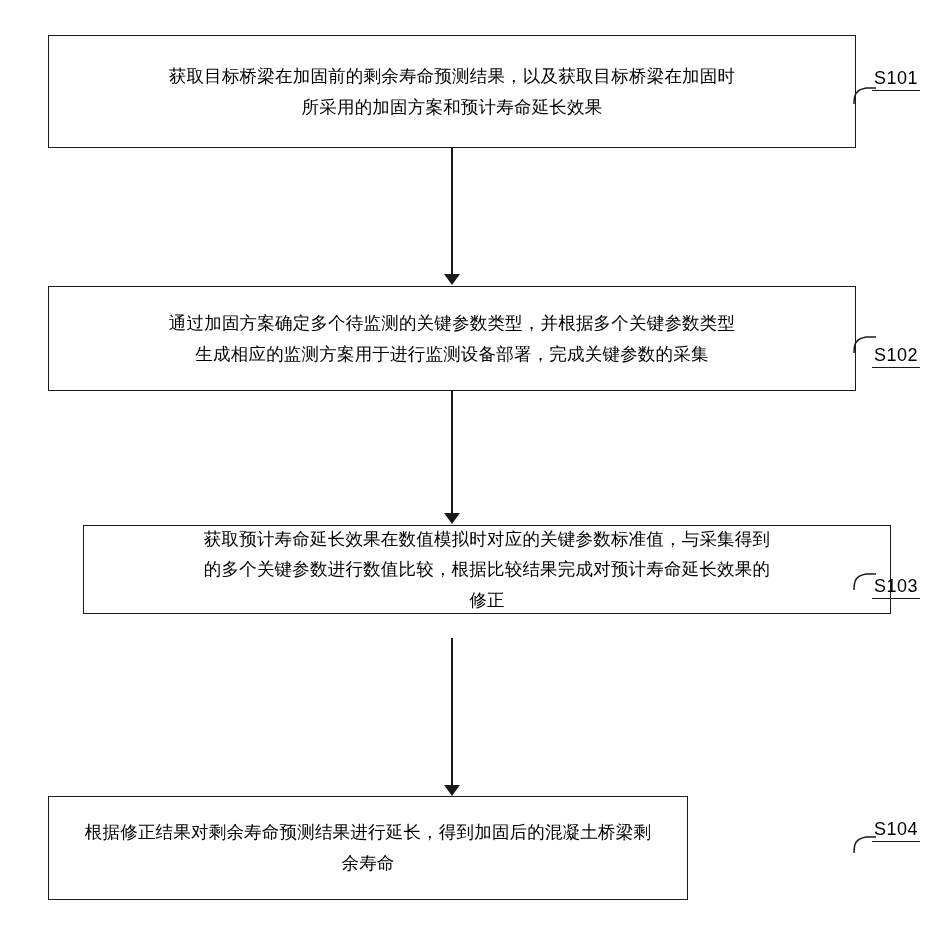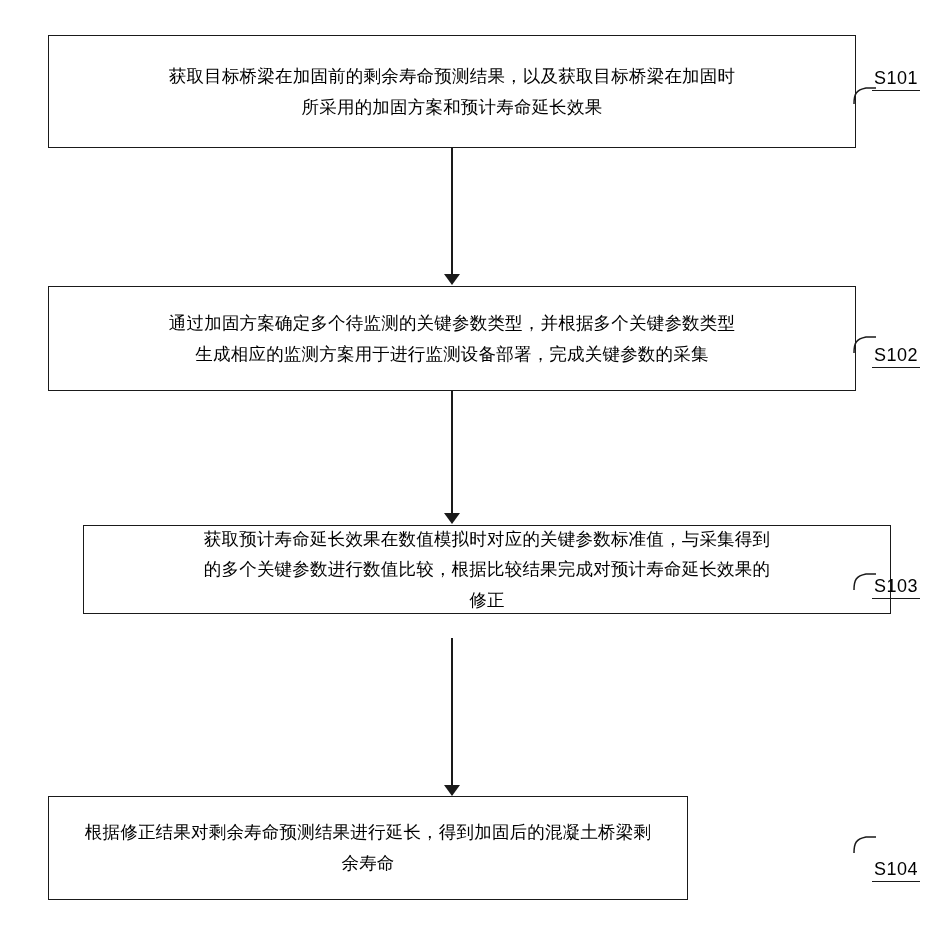--- a/index.html
+++ b/index.html
@@ -76,21 +76,21 @@
     white-space: nowrap;
   }
   .label .txt {
     display: inline-block;
     border-bottom: 1.5px solid #1a1a1a;
     padding: 0 2px 1px 2px;
   }
   .lbl1 { left: 872px; top: 68px; }
   .lbl2 { left: 872px; top: 317px; margin-top: 28px; }
   .lbl3 { left: 872px; top: 576px; }
-  .lbl4 { left: 872px; top: 859px; text-decoration: underline; }
+  .lbl4 { left: 872px; top: 819px; text-decoration: underline; }
 
   .leader {
     position: absolute;
     width: 26px;
     height: 40px;
   }
   .leader svg { display: block; }
   .ld1 { left: 852px; top: 66px; }
   .ld2 { left: 852px; top: 315px; }
   .ld3 { left: 852px; top: 552px; }

